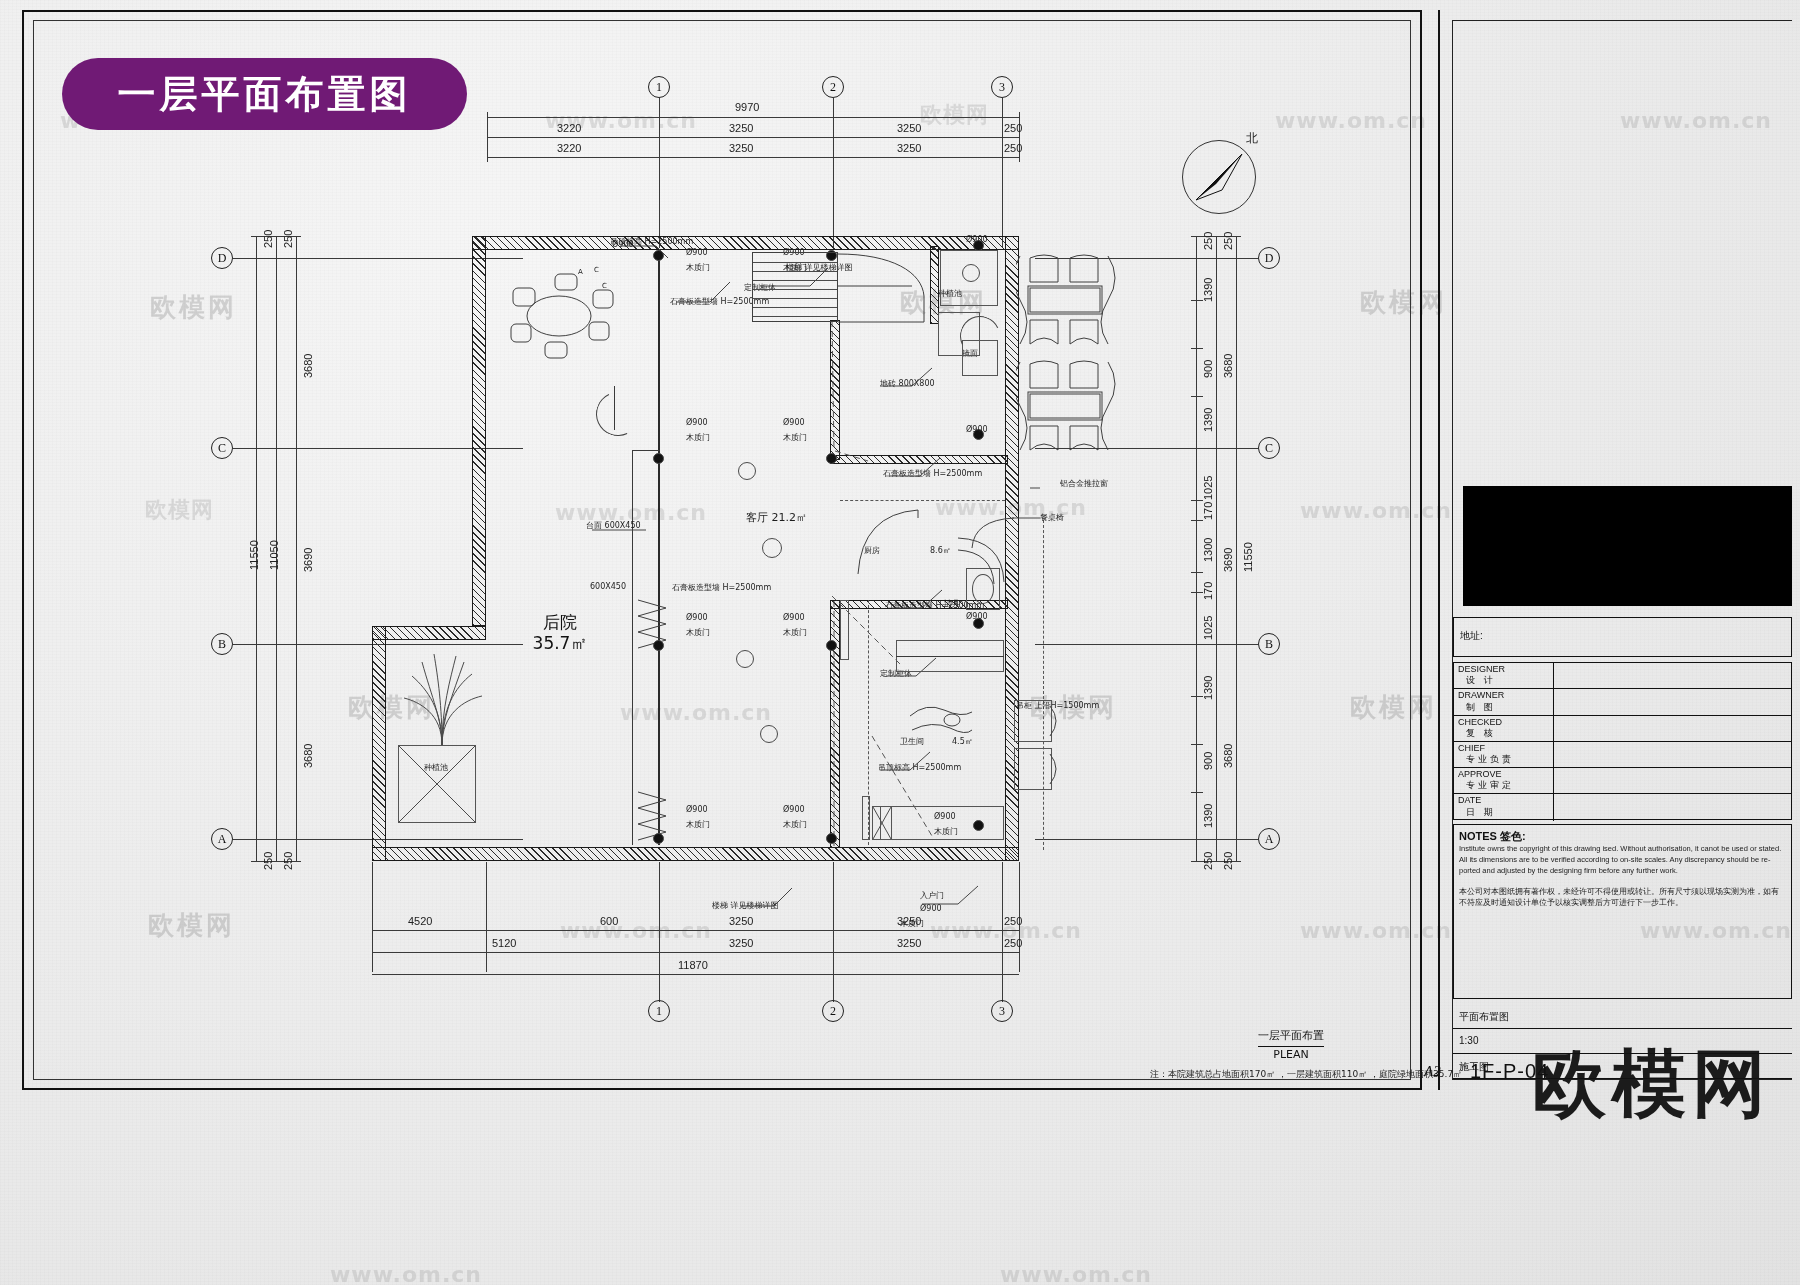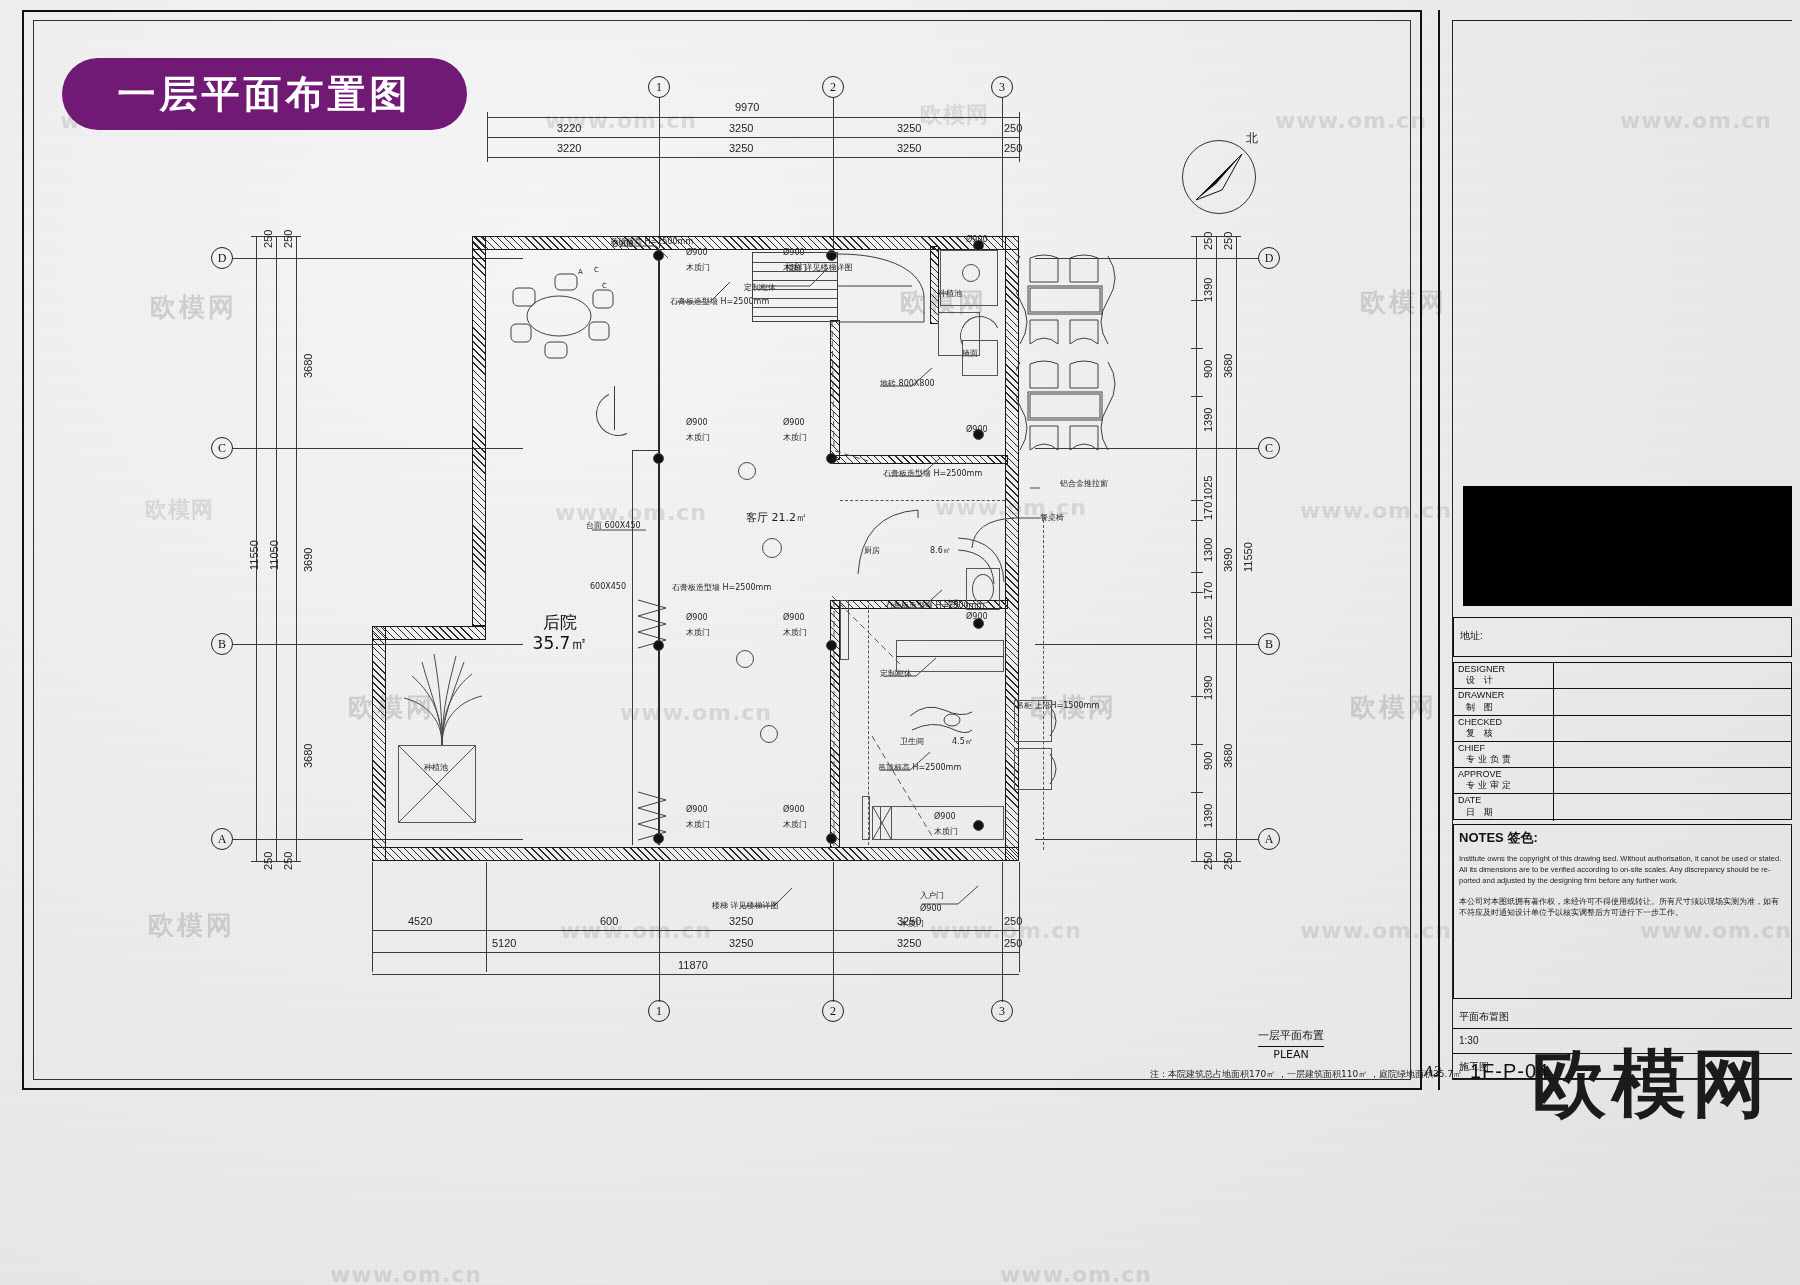--- a/index.html
+++ b/index.html
@@ -117,21 +117,21 @@
     font-size:9px; color:#111; line-height:1.25;
   }
   .tb-cell-l b{ display:block; font-weight:normal; }
   .tb-cell-l i{ display:block; font-style:normal; letter-spacing:3px; padding-left:8px;
     font-family:"DejaVu Sans", sans-serif; }
   .tb-cell-r{ flex:1; }
   .tb-notes{
     position:absolute; left:1453px; top:824px; width:339px; height:175px;
     border:1px solid #111; padding:4px 5px; overflow:hidden;
   }
-  .tb-notes .nh{ font-size:13px; color:#111; font-weight:bold; margin-bottom:7px; }
+  .tb-notes .nh{ font-size:11px; color:#111; font-weight:bold; }
   .tb-notes .np{ font-size:7.5px; color:#222; line-height:1.45; }
   .tb-notes .npc{ font-size:8px; color:#222; line-height:1.4; margin-top:9px;
     font-family:"DejaVu Sans", sans-serif; }
   .tb-bot{
     position:absolute; left:1453px; top:1004px; width:339px; height:76px;
   }
   .tb-bot .r{ position:relative; border-bottom:1px solid #111; height:25px;
     font-size:10px; color:#111; padding-left:6px; padding-top:6px; }
   .plan-caption{
     position:absolute; left:1258px; top:1028px; font-size:11px; color:#111;

